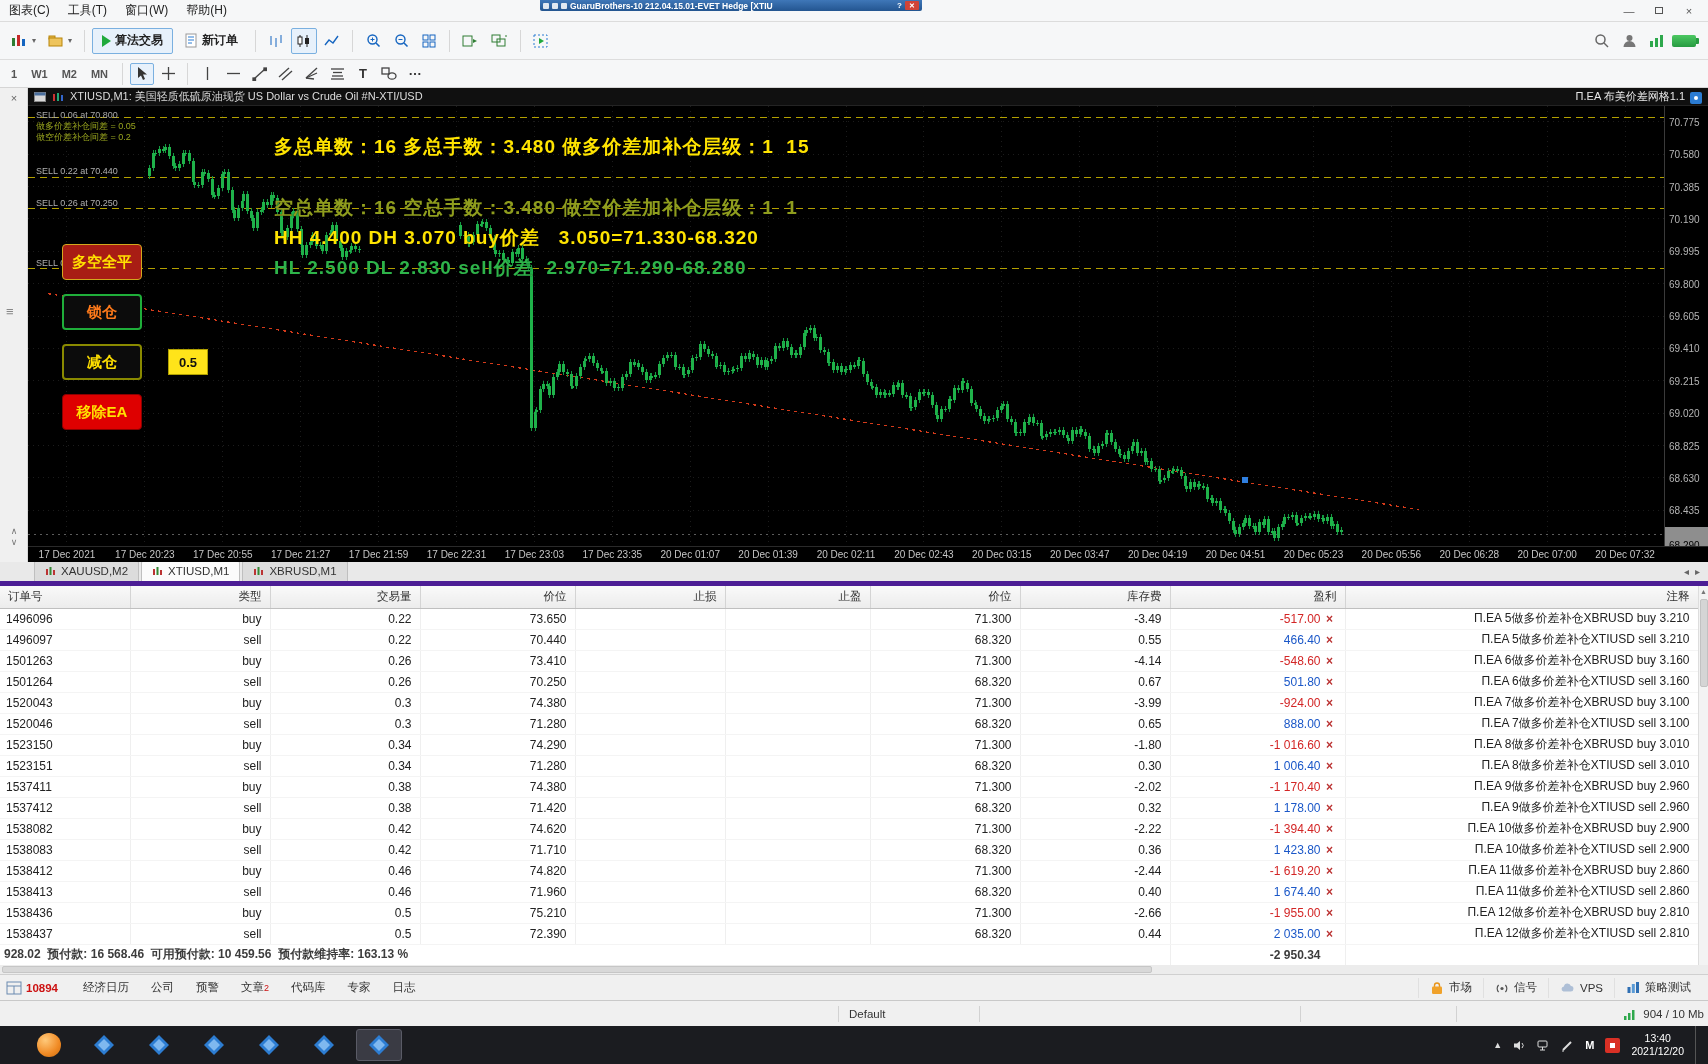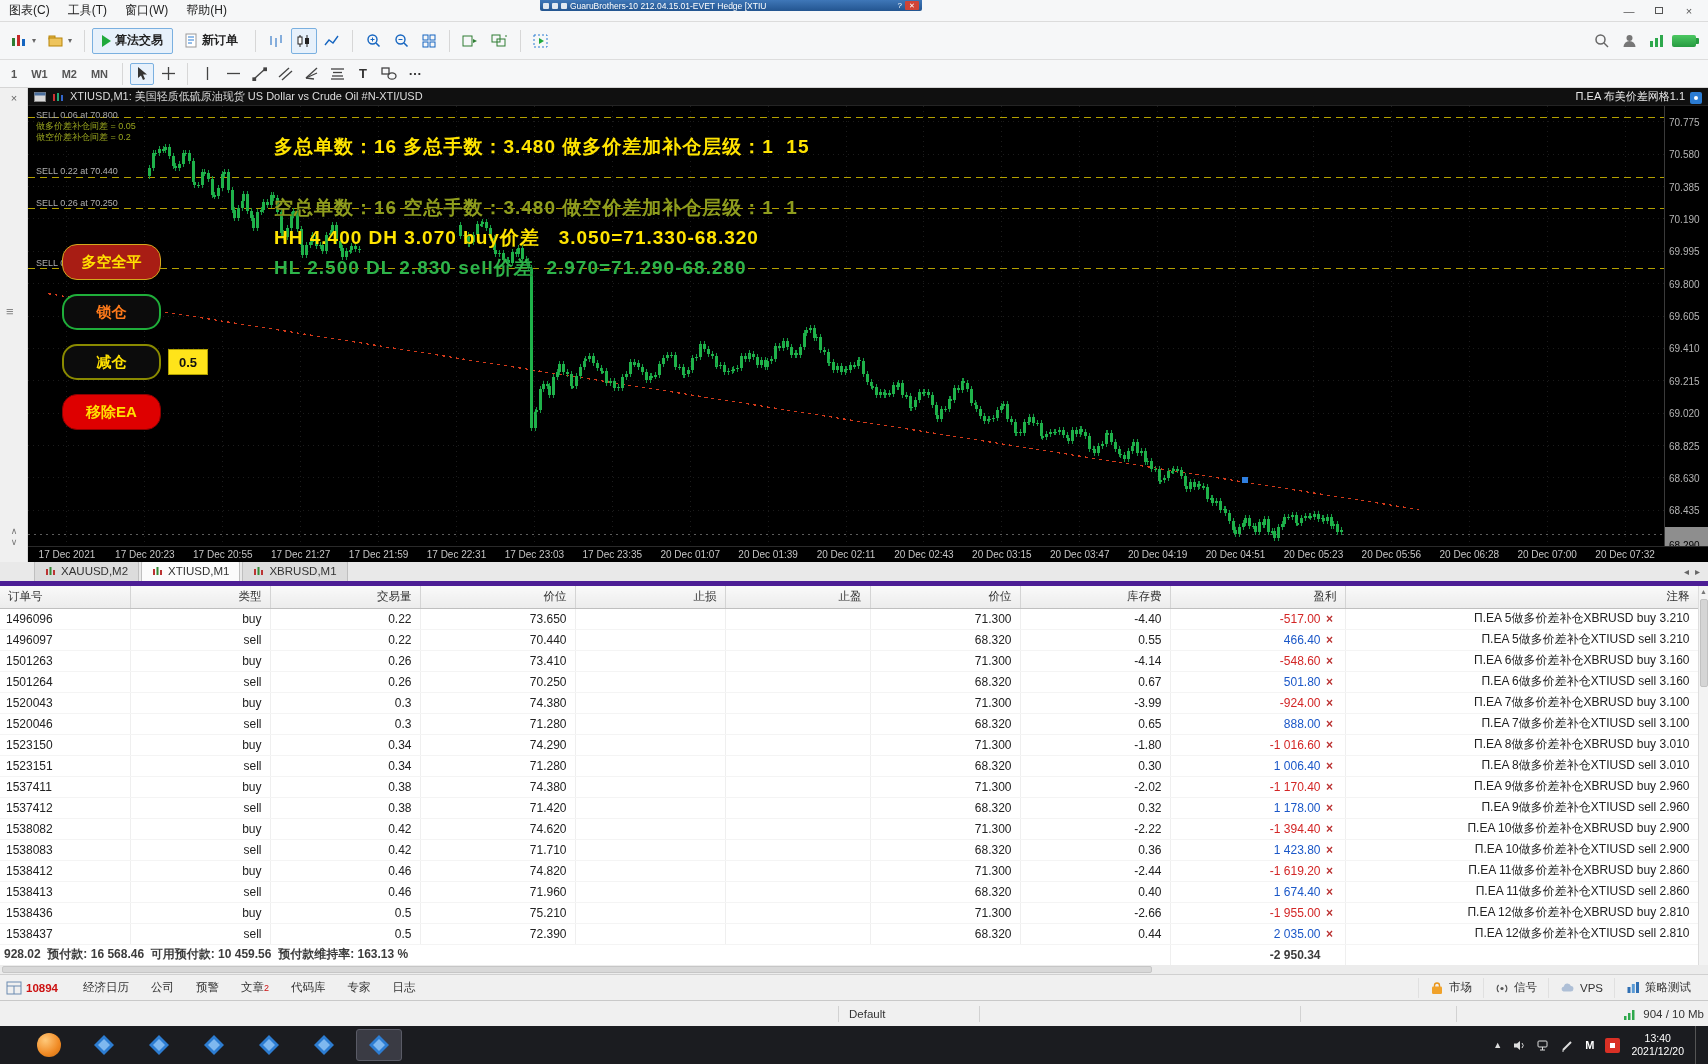--- a/index.html
+++ b/index.html
@@ -5,21 +5,21 @@
   *{margin:0;padding:0;box-sizing:border-box;font-family:"Liberation Sans",sans-serif;}
   html,body{width:1708px;height:1064px;overflow:hidden;background:#111;}
   #app{position:absolute;left:0;top:0;width:1708px;height:1064px;background:#f0f0f0;}
 
   
   .menubar{position:absolute;left:0;top:0;width:100%;height:22px;background:#f6f7f8;border-bottom:1px solid #dcdcdc;display:flex;align-items:center;}
   .menu-item{padding:0 9px;font-size:12px;color:#222;cursor:default;}
   .win-controls{margin-left:auto;display:flex;align-items:center;padding-right:4px;}
   .wc{width:30px;height:16px;display:flex;align-items:center;justify-content:center;color:#555;font-size:11px;}
   .wc .restore-box{width:8px;height:7px;border:1px solid #555;display:inline-block;}
-  .overlay-title{position:absolute;left:540px;top:0;width:382px;height:11px;background:linear-gradient(#3f77b8,#235590);z-index:60;display:flex;align-items:center;gap:3px;padding:0 3px;border-radius:0 0 2px 2px;}
+  .overlay-title{position:absolute;left:540px;top:0;width:382px;height:11px;background:linear-gradient(#3f77b8,#235590);z-index:60;display:flex;align-items:center;gap:3px;padding:0 3px;border-radius:0 0 2px 2px;font-weight:bold;}
   .ot-ic{width:6px;height:6px;background:rgba(255,255,255,.85);border-radius:1px;}
   .ot-text{color:#fff;font-size:8.5px;white-space:nowrap;overflow:hidden;flex:1;}
   .ot-help{color:#fff;font-size:8px;}
   .ot-close{width:14px;height:9px;background:#d04437;color:#fff;font-size:7px;display:flex;align-items:center;justify-content:center;border-radius:1px;}
 
   
   .toolbar1{position:absolute;left:0;top:22px;width:100%;height:38px;background:#f6f7f8;border-bottom:1px solid #ddd;display:flex;align-items:center;padding:0 6px;gap:2px;}
   .toolbar2{position:absolute;left:0;top:60px;width:100%;height:28px;background:#f6f7f8;border-bottom:1px solid #d5d5d5;display:flex;align-items:center;padding:0 4px;gap:2px;}
   .tbtn{height:26px;min-width:26px;border:1px solid transparent;border-radius:2px;display:flex;align-items:center;justify-content:center;gap:4px;padding:0 4px;cursor:default;}
   .tbtn.labelled{padding:0 9px;font-size:12px;color:#222;font-weight:bold;}
@@ -57,21 +57,21 @@
   .time-axis{position:absolute;left:28px;top:546px;width:1680px;height:16px;background:#000;border-top:1px solid #2a2a2a;display:flex;z-index:4;}
   .time-axis-inner{display:flex;width:1636px;}
   .ta-label{flex:1;text-align:center;font-size:10px;color:#c6c6c6;white-space:nowrap;overflow:hidden;line-height:15px;}
   #info-lines{position:absolute;left:246px;top:26px;z-index:3;}
   .info-line{font-size:19px;font-weight:bold;line-height:30px;white-space:pre;letter-spacing:1px;text-shadow:0 0 1px rgba(0,0,0,.8);}
   #mini-tags{position:absolute;left:8px;top:4px;z-index:3;}
   .mini-tag{font-size:9px;line-height:11px;color:#a8a8a8;white-space:pre;}
   .mini-tag.olive{color:#97a31e;}
   #order-tags{position:absolute;left:0;top:0;z-index:3;}
   .order-tag{position:absolute;left:8px;font-size:9px;color:#b0b0b0;white-space:pre;}
-  .chart-btn{position:absolute;left:34px;width:99px;height:36px;display:flex;align-items:center;justify-content:center;font-size:15px;font-weight:bold;border-radius:15px;z-index:6;cursor:pointer;}
+  .chart-btn{position:absolute;left:34px;width:80px;height:36px;display:flex;align-items:center;justify-content:center;font-size:15px;font-weight:bold;border-radius:4px;z-index:6;cursor:pointer;}
   #btn-close-all{top:138px;background:#a81d14;color:#ffe000;border:1px solid #d3a81e;}
   #btn-lock{top:188px;background:#0c0c0c;color:#ff7a1a;border:2px solid #1fae3a;}
   #btn-reduce{top:238px;background:#0c0c0c;color:#ffe000;border:2px solid #8a8a00;}
   #btn-remove-ea{top:288px;background:#de0000;color:#ffe000;border:1px solid #8a0000;}
   .reduce-value{position:absolute;left:140px;top:243px;width:40px;height:26px;background:#ffe41a;color:#111;border:1px solid #b0a000;font-size:13px;font-weight:bold;display:flex;align-items:center;justify-content:center;z-index:6;}
 
   
   .chart-tabs{position:absolute;left:0;top:562px;width:100%;height:24px;background:#e9e9e9;border-bottom:5px solid #4c1d95;display:flex;align-items:flex-end;padding-left:34px;}
   .chart-tab{height:21px;border:1px solid #bfbfbf;border-bottom:none;border-radius:3px 3px 0 0;background:#dcdcdc;color:#333;font-size:11.5px;display:flex;align-items:center;gap:5px;padding:0 10px;margin-right:2px;}
   .chart-tab.active{background:#fbfbfb;}
@@ -1220,21 +1220,21 @@
         </thead>
         <tbody>
           <tr class="trow">
             <td class="al c-order">1496096</td>
             <td class="ar c-type">buy</td>
             <td class="ar c-volume">0.22</td>
             <td class="ar c-open">73.650</td>
             <td class="ar c-sl"></td>
             <td class="ar c-tp"></td>
             <td class="ar c-price">71.300</td>
-            <td class="ar c-swap">-4.40</td>
+            <td class="ar c-swap">-3.49</td>
             <td class="ar c-profit"><span class="pv neg">-517.00</span><span class="px">×</span></td>
             <td class="ar c-comment">Π.EA 5做多价差补仓XBRUSD buy 3.210</td>
           </tr>
           <tr class="trow">
             <td class="al c-order">1496097</td>
             <td class="ar c-type">sell</td>
             <td class="ar c-volume">0.22</td>
             <td class="ar c-open">70.440</td>
             <td class="ar c-sl"></td>
             <td class="ar c-tp"></td>

